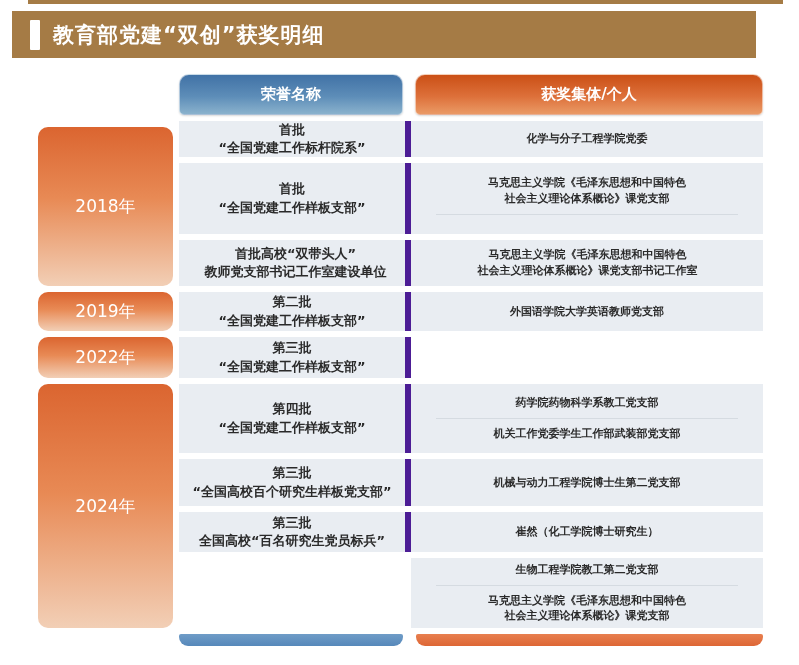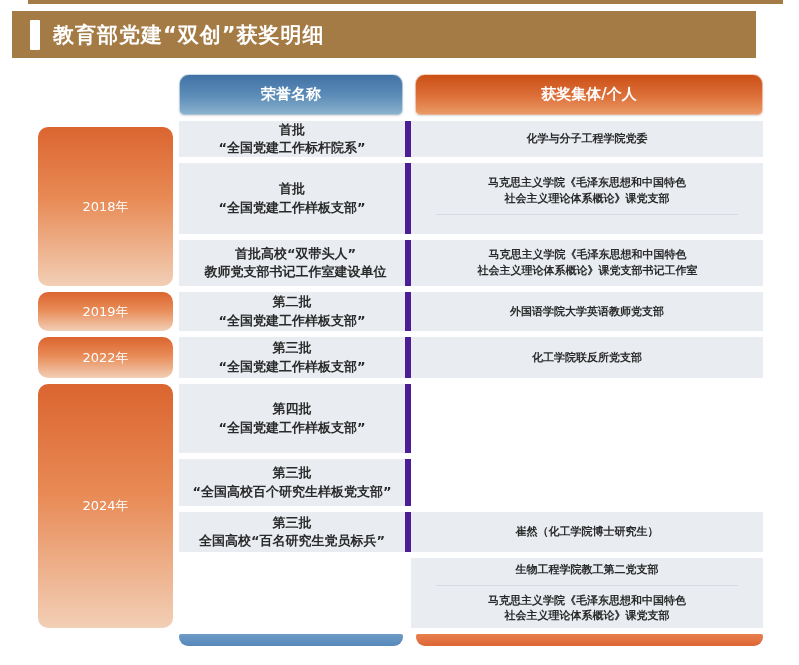--- a/index.html
+++ b/index.html
@@ -52,21 +52,21 @@
   }
   .col-head.orange {
     grid-column: 4; margin-left: 4px;
     background: linear-gradient(180deg, #cb5016 0%, #dd703a 55%, #ea9a66 100%);
   }
   .year {
     grid-column: 1;
     background: linear-gradient(180deg, #db6530 0%, #e88a55 45%, #f2cfb6 100%);
     border-radius: 10px;
     display: flex; align-items: center; justify-content: center;
-    color: #ffffff; font-size: 13px; font-weight: 500;
+    color: #ffffff; font-size: 17px; font-weight: 500;
   }
   .year.y2018 { grid-row: 2 / 5; margin-top: 6px; }
   .year.y2019 { grid-row: 5; }
   .year.y2022 { grid-row: 6; }
   .year.y2024 { grid-row: 7 / 11; }
   .honor-cell {
     grid-column: 3;
     background: #e9edf2;
     border-right: 6px solid #4c1d95;
     display: flex; align-items: center; justify-content: center;
@@ -146,29 +146,34 @@
   </div>
 
   <div class="honor-cell r4">第二批
 “全国党建工作样板支部”</div>
   <div class="recipient-cell r4">
     <div class="recipient-entry">外国语学院大学英语教师党支部</div>
   </div>
 
   <div class="honor-cell r5">第三批
 “全国党建工作样板支部”</div>
-  <div class="recipient-cell r5">
-    <div class="recipient-entry">化工学院联反所党支部</div>
-  </div>
 
   <div class="honor-cell r6">第四批
 “全国党建工作样板支部”</div>
+  <div class="recipient-cell r6">
+    <div class="recipient-entry">药学院药物科学系教工党支部</div>
+    <div class="recipient-sep"></div>
+    <div class="recipient-entry">机关工作党委学生工作部武装部党支部</div>
+  </div>
 
   <div class="honor-cell r7">第三批
 “全国高校百个研究生样板党支部”</div>
+  <div class="recipient-cell r7">
+    <div class="recipient-entry">机械与动力工程学院博士生第二党支部</div>
+  </div>
 
   <div class="honor-cell r8">第三批
 全国高校“百名研究生党员标兵”</div>
   <div class="recipient-cell r8">
     <div class="recipient-entry">崔然（化工学院博士研究生）</div>
   </div>
 
   <div class="recipient-cell r9">
     <div class="recipient-entry">生物工程学院教工第二党支部</div>
     <div class="recipient-sep"></div>

